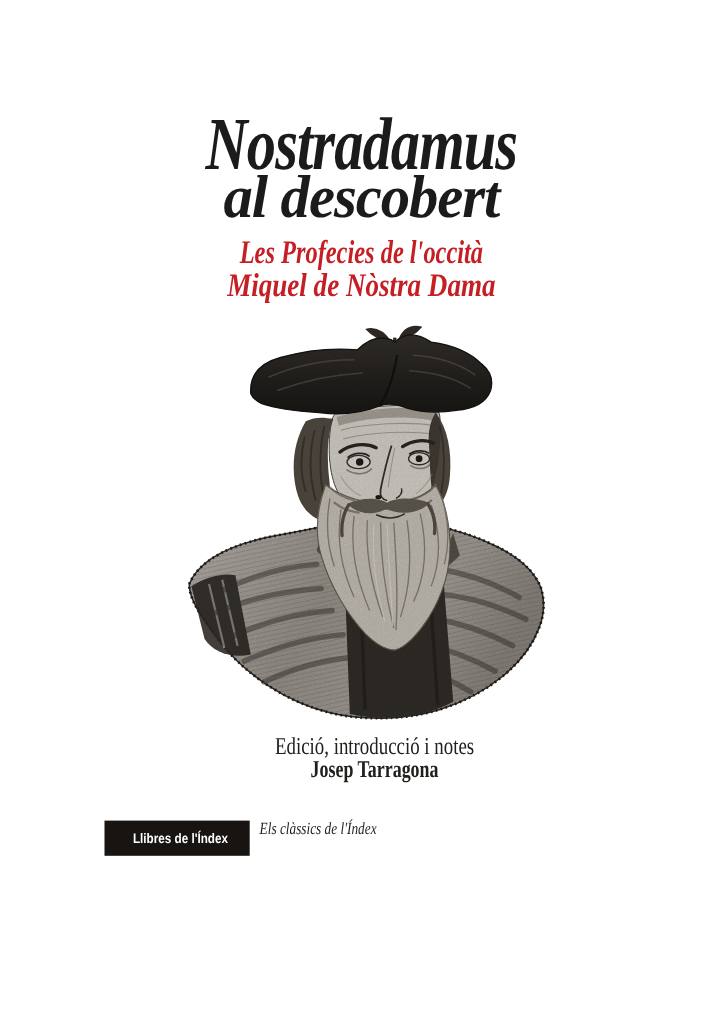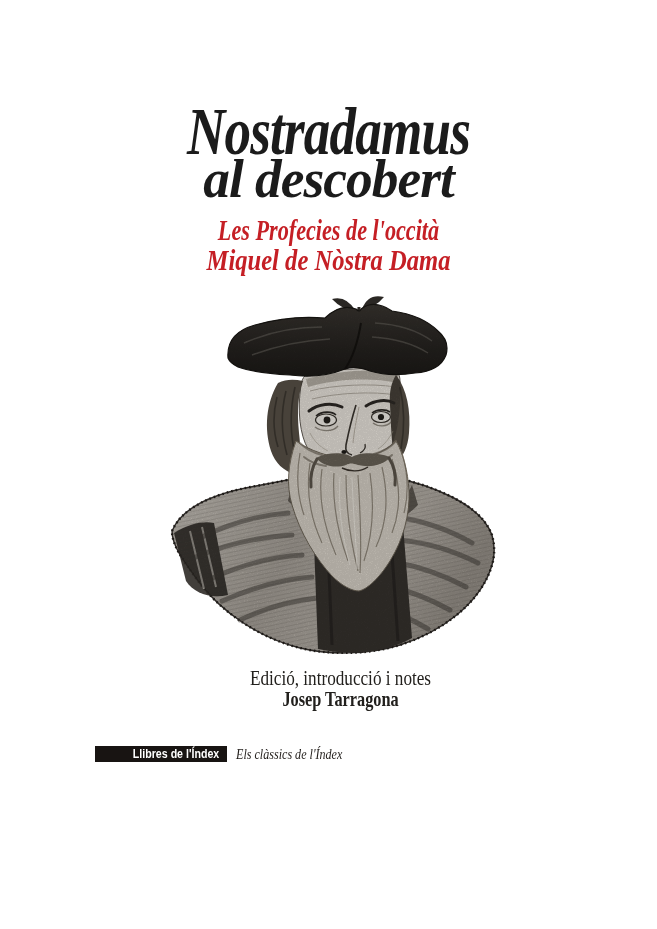--- a/index.html
+++ b/index.html
@@ -17,21 +17,21 @@
     top:151px;font-size:55px;font-weight:bold;font-style:italic;color:#1b1b1b;
     transform:scaleX(0.97);letter-spacing:-1px;
   }
   .sub1{top:215px;font-size:30px;font-weight:bold;font-style:italic;color:#c51f25;transform:scaleX(0.74);}
   .sub2{top:245px;font-size:30px;font-weight:bold;font-style:italic;color:#c51f25;transform:scaleX(0.82);}
   .credit1{top:667px;font-size:22px;color:#22201d;transform:translateX(12px) scaleX(0.78);}
   .credit2{top:688px;font-size:22px;font-weight:bold;color:#22201d;transform:translateX(12px) scaleX(0.74);}
   .portrait{position:absolute;left:160px;top:293px;width:345px;height:365px;}
   .pub-bar{
     position:absolute;left:95px;top:746px;width:132px;height:16px;background:#181412;
-    display:flex;align-items:center;justify-content:flex-end;padding:4px;box-sizing:border-box;
+    display:flex;align-items:center;justify-content:flex-end;padding:16px;box-sizing:border-box;
   }
   .pub-bar-text{
     color:#ffffff;font-family:"Liberation Sans",sans-serif;font-weight:bold;font-size:12.5px;
     line-height:16px;white-space:nowrap;transform:scaleX(0.85);transform-origin:right center;
     padding-right:4px;
   }
   .series-text{
     position:absolute;left:236px;top:746px;height:16px;line-height:16.5px;white-space:nowrap;
     font-style:italic;font-size:15.5px;color:#221e1b;transform:scaleX(0.78);transform-origin:left center;
   }

